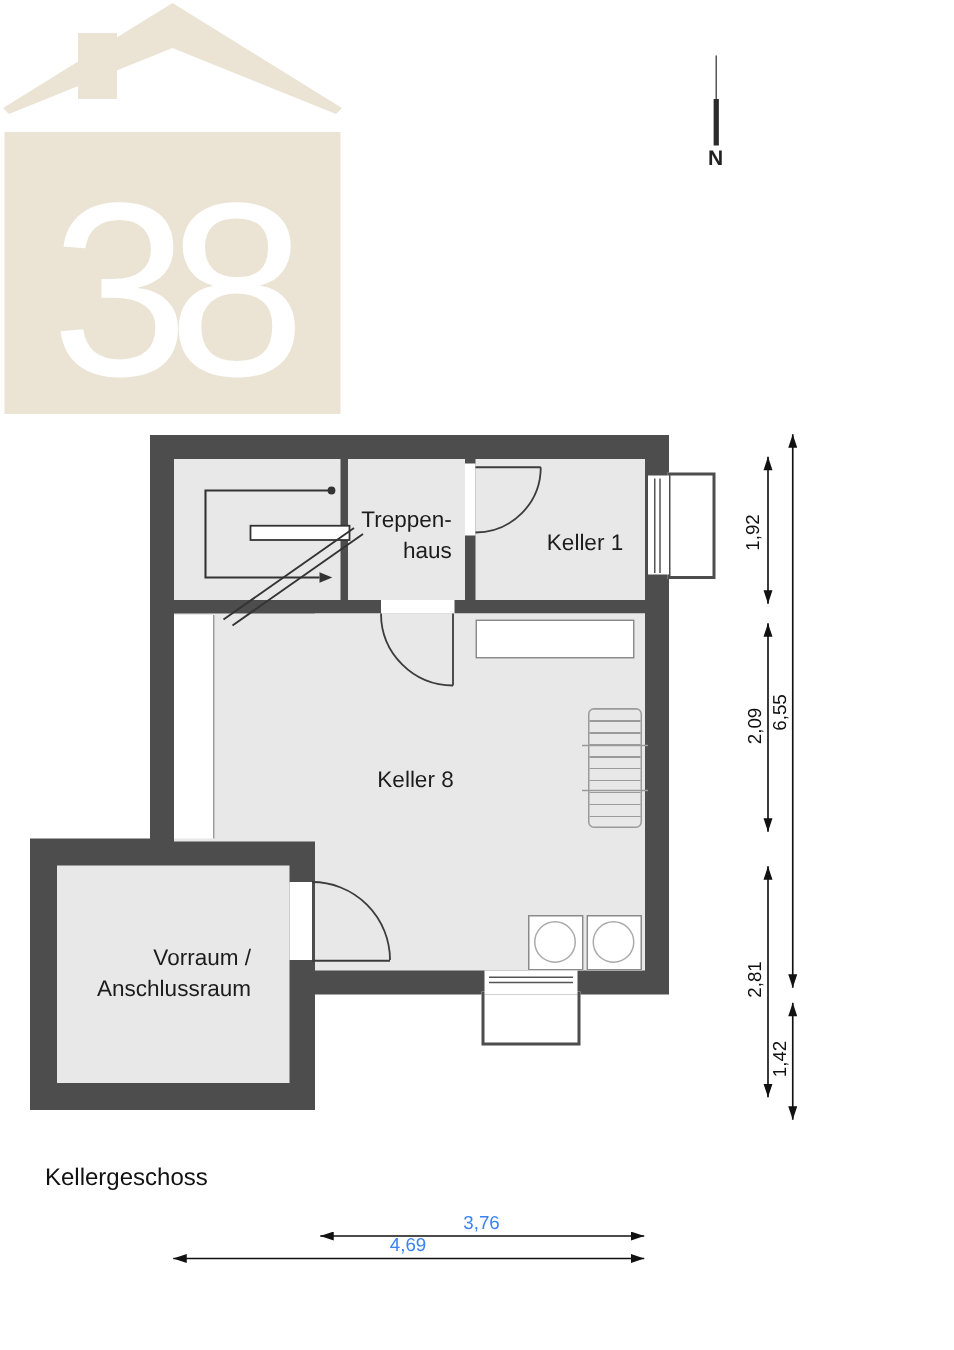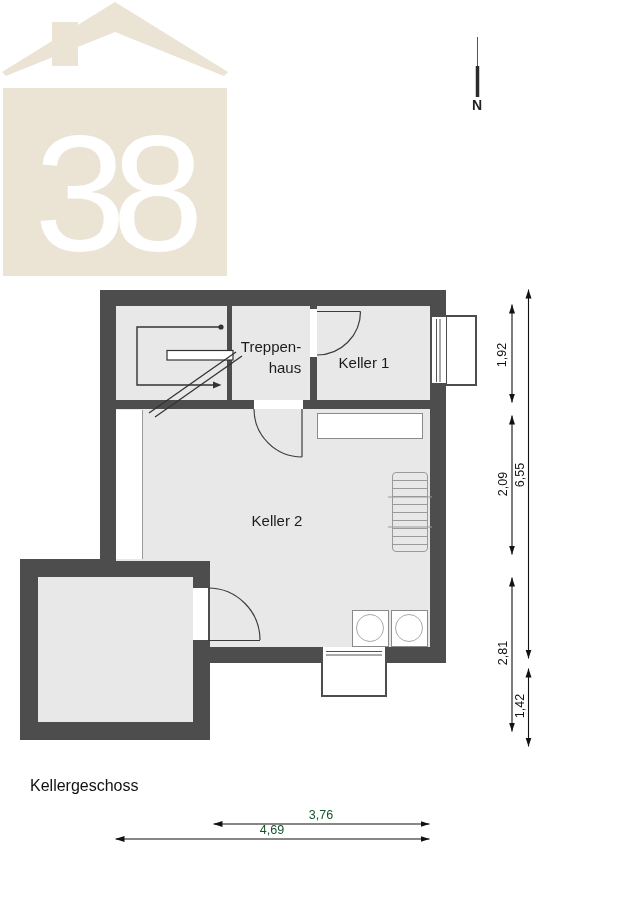--- a/index.html
+++ b/index.html
@@ -9,21 +9,21 @@
   .abs { position:absolute; }
   .wall { background:var(--wall,#4d4d4d); }
   .floor { background:var(--floor,#e8e8e8); }
   .whitebox { background:#ffffff; }
   .lightwell { background:#ffffff; border:2px solid var(--wall,#4d4d4d); }
   .room-label { position:absolute; transform:translate(-50%,-50%); text-align:right;
                 font-size:15px; line-height:21px; color:#1c1c1c; white-space:nowrap; }
   .dim-v { position:absolute; transform:translate(-50%,-50%) rotate(-90deg);
            font-size:12.5px; color:#111; white-space:nowrap; }
   .dim-h { position:absolute; transform:translate(-50%,-50%);
-           font-size:12.5px; color:#14532d; white-space:nowrap; }
+           font-size:12.5px; color:#3b82f6; white-space:nowrap; }
   .plan-title { position:absolute; left:30px; top:777px; font-size:16px; color:#111;text-align:right; }
   .north-label { position:absolute; transform:translate(-50%,-50%); font-size:14px;
                  font-weight:bold; color:#222; }
   .logo-shape { fill:var(--logo-beige,#ebe4d5); }
   .logo-num { fill:#ffffff; font-family:"Liberation Sans",sans-serif; font-weight:normal; }
   .ladder { background:var(--floor,#e8e8e8);
             background-image:repeating-linear-gradient(to bottom, transparent 0 7px, #9a9a9a 7px 8px);
             border:1px solid #9a9a9a; border-radius:4px; }
   .washer { background:#fff; border:1.5px solid #8a8a8a; }
   .washer-drum { margin:3px; width:28px; height:28px; border-radius:50%; border:1px solid #ababab; }
@@ -129,22 +129,26 @@
       <line x1="115.5" y1="839" x2="429.5" y2="839" marker-start="url(#as)" marker-end="url(#ae)"></line>
     </g>
   </svg>
 
   <div class="north-label" style="left:477px;top:105px">N</div>
 
   <div class="room-label" style="left:271px;top:357px">
     <div>Treppen-</div>
     <div>haus</div>
   </div>
-  <div class="room-label" style="left:364px;top:362px">Keller 1</div>
-  <div class="room-label" style="left:277px;top:520px">Keller 2</div>
+  <div class="room-label" style="left:390px;top:362px">Keller 1</div>
+  <div class="room-label" style="left:277px;top:520px">Keller 8</div>
+  <div class="room-label" style="left:116px;top:649px">
+    <div>Vorraum /</div>
+    <div>Anschlussraum</div>
+  </div>
 
   <div class="dim-v" style="left:502px;top:355px">1,92</div>
   <div class="dim-v" style="left:503px;top:484px">2,09</div>
   <div class="dim-v" style="left:503px;top:653px">2,81</div>
   <div class="dim-v" style="left:520px;top:475px">6,55</div>
   <div class="dim-v" style="left:520px;top:706px">1,42</div>
   <div class="dim-h" style="left:321px;top:815px">3,76</div>
   <div class="dim-h" style="left:272px;top:830px">4,69</div>
 
   <div class="plan-title">Kellergeschoss</div>

